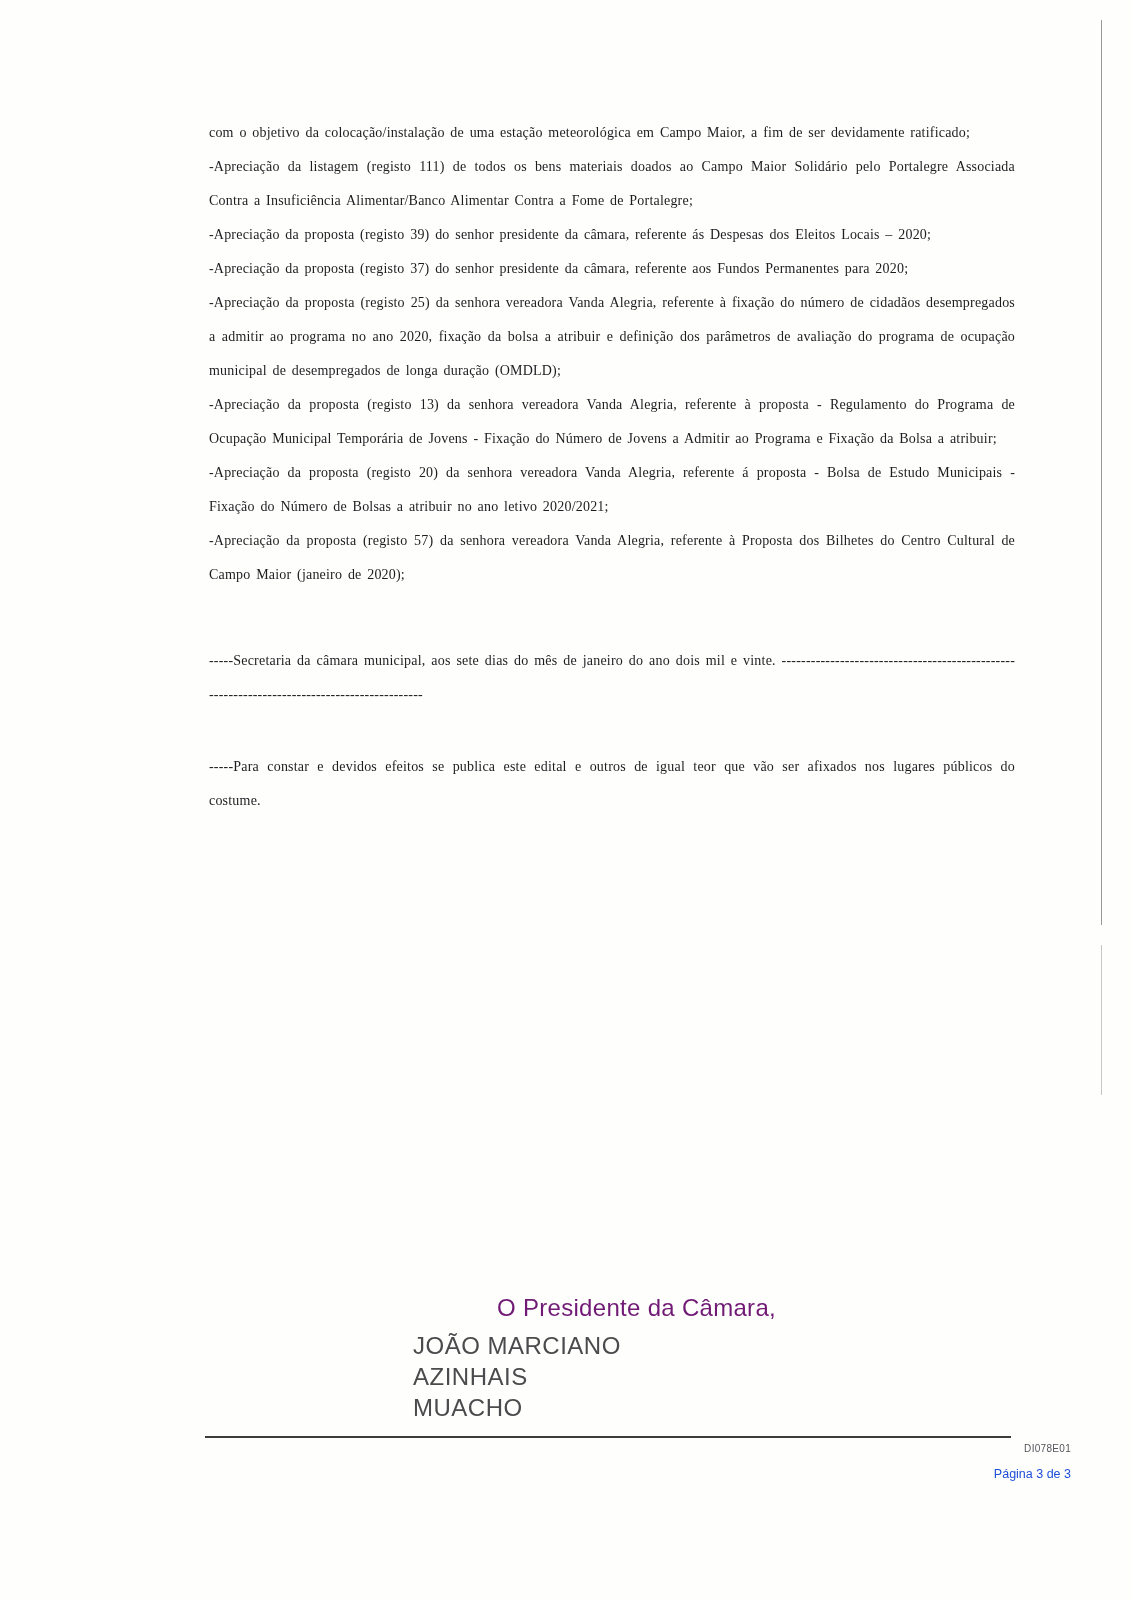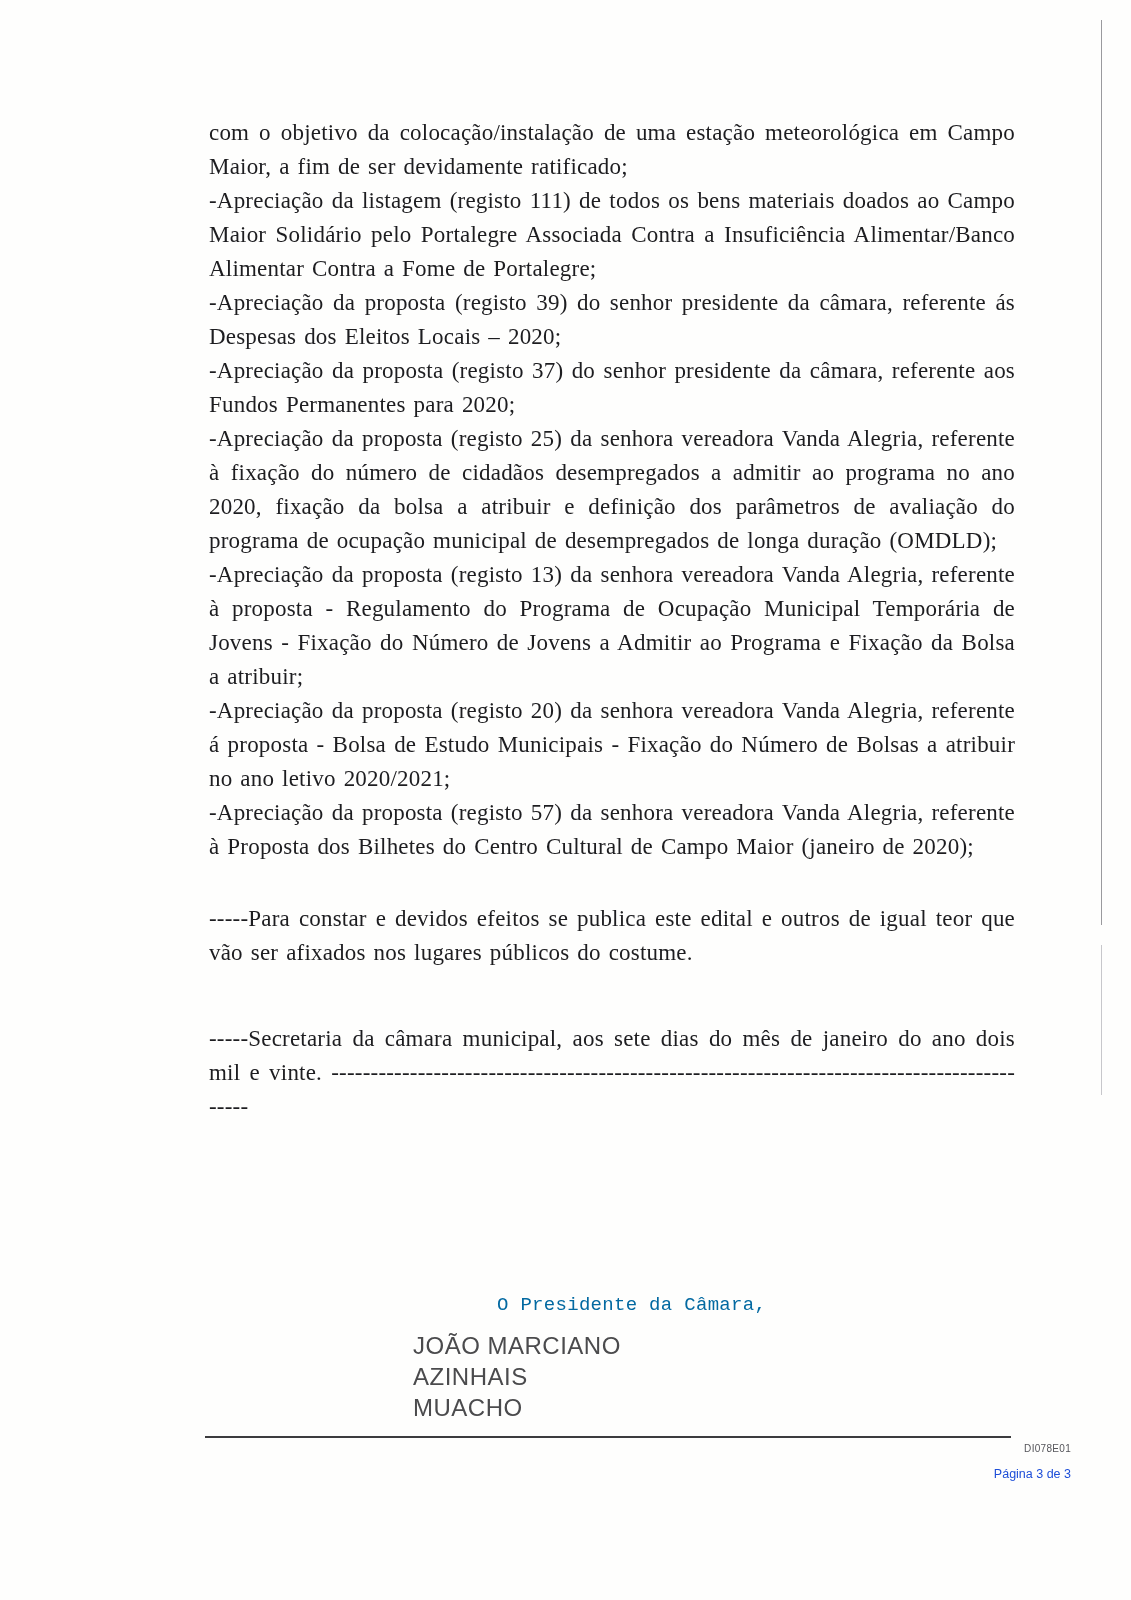--- a/index.html
+++ b/index.html
@@ -12,37 +12,37 @@
     font-family: "Liberation Serif", serif;
   }
   .content {
     position: absolute;
     left: 209px;
     top: 116px;
     width: 806px;
   }
   .para {
     margin: 0;
-    font-size: 23px;
+    font-size: 14px;
     line-height: 34px;
     color: #1d1d20;
     text-align: justify;
     letter-spacing: 0.2px;
     word-spacing: 2px;
   }
   .para.gap1 { margin-top: 38px; }
   .para.gap2 { margin-top: 52px; }
 
   .sig-title {
     position: absolute;
     top: 1294px;
     left: 497px;
-    font-family: Liberation Mono, monospace;
-    font-size: 19px;
-    color: #0369a1;
+    font-family: Liberation Sans, sans-serif;
+    font-size: 24px;
+    color: #701a75;
     letter-spacing: 0.3px;
   }
   .sig-block {
     position: absolute;
     top: 1330px;
     left: 413px;
     display: flex;
     align-items: flex-end;
   }
   .sig-name {
@@ -116,22 +116,22 @@
 
   <div class="content">
       <p class="para">com o objetivo da colocação/instalação de uma estação meteorológica em Campo Maior, a fim de ser devidamente ratificado;</p>
       <p class="para">-Apreciação da listagem (registo 111) de todos os bens materiais doados ao Campo Maior Solidário pelo Portalegre Associada Contra a Insuficiência Alimentar/Banco Alimentar Contra a Fome de Portalegre;</p>
       <p class="para">-Apreciação da proposta (registo 39) do senhor presidente da câmara, referente ás Despesas dos Eleitos Locais – 2020;</p>
       <p class="para">-Apreciação da proposta (registo 37) do senhor presidente da câmara, referente aos Fundos Permanentes para 2020;</p>
       <p class="para">-Apreciação da proposta (registo 25) da senhora vereadora Vanda Alegria, referente à fixação do número de cidadãos desempregados a admitir ao programa no ano 2020, fixação da bolsa a atribuir e definição dos parâmetros de avaliação do programa de ocupação municipal de desempregados de longa duração (OMDLD);</p>
       <p class="para">-Apreciação da proposta (registo 13) da senhora vereadora Vanda Alegria, referente à proposta - Regulamento do Programa de Ocupação Municipal Temporária de Jovens - Fixação do Número de Jovens a Admitir ao Programa e Fixação da Bolsa a atribuir;</p>
       <p class="para">-Apreciação da proposta (registo 20) da senhora vereadora Vanda Alegria, referente á proposta - Bolsa de Estudo Municipais - Fixação do Número de Bolsas a atribuir no ano letivo 2020/2021;</p>
       <p class="para">-Apreciação da proposta (registo 57) da senhora vereadora Vanda Alegria, referente à Proposta dos Bilhetes do Centro Cultural de Campo Maior (janeiro de 2020);</p>
+      <p class="para gap2">-----Secretaria da câmara municipal, aos sete dias do mês de janeiro do ano dois mil e vinte. --------------------------------------------------------------------------------------------</p>
       <p class="para gap1">-----Para constar e devidos efeitos se publica este edital e outros de igual teor que vão ser afixados nos lugares públicos do costume.</p>
-      <p class="para gap2">-----Secretaria da câmara municipal, aos sete dias do mês de janeiro do ano dois mil e vinte. --------------------------------------------------------------------------------------------</p>
     </div>
 
   <div class="sig-title">O Presidente da Câmara,</div>
 
   <div class="sig-block">
     <div class="sig-name">
         <span class="line">JOÃO MARCIANO</span>
         <span class="line">AZINHAIS</span>
         <span class="line">MUACHO</span>
       </div>

